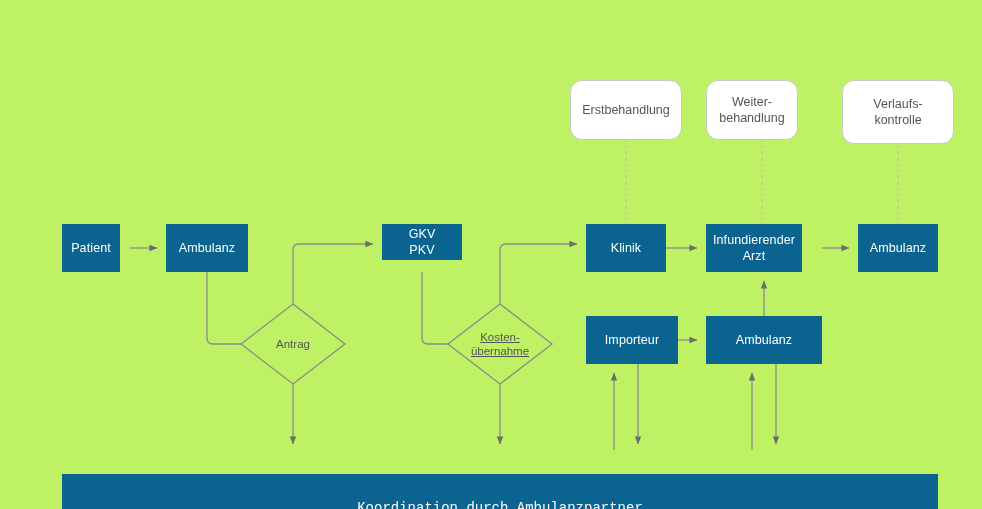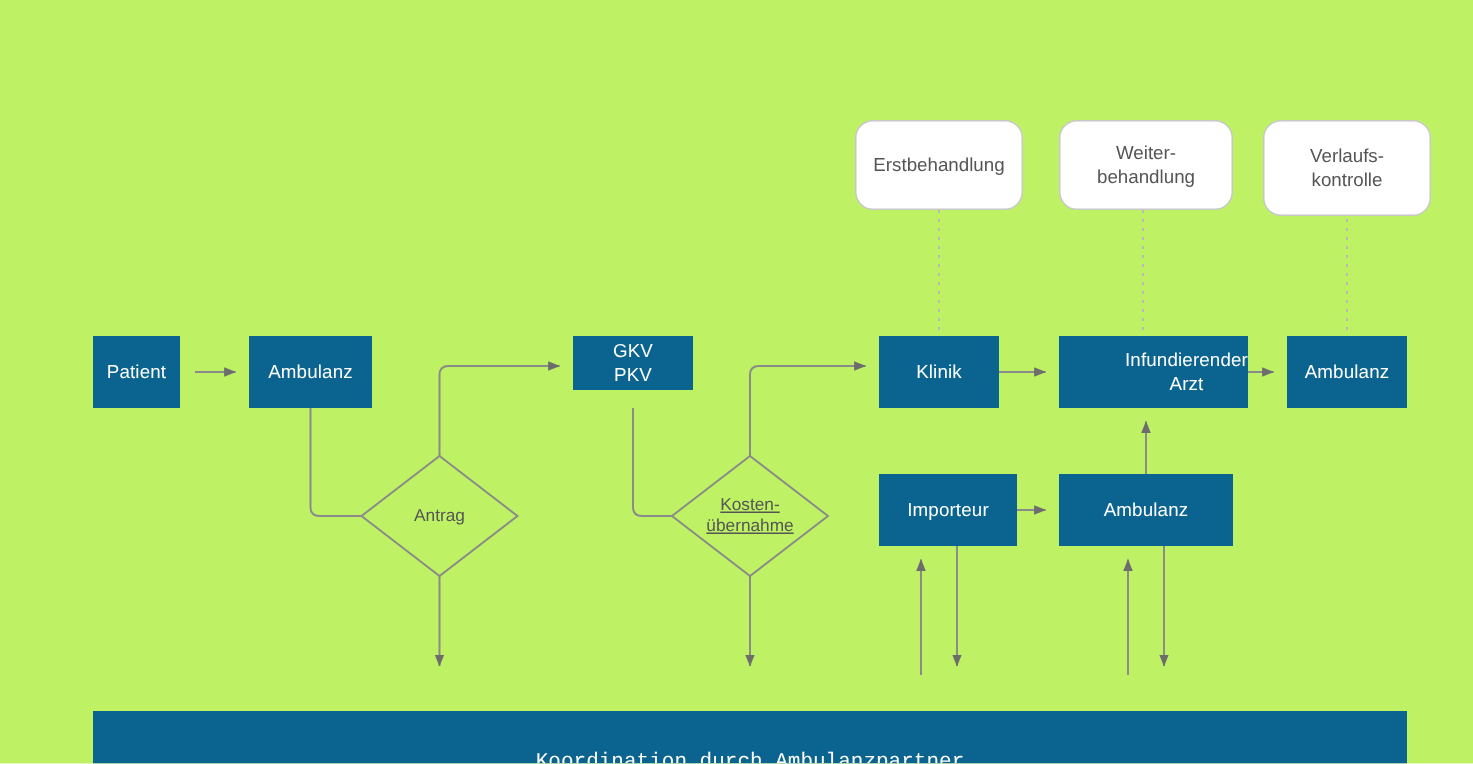--- a/index.html
+++ b/index.html
@@ -119,21 +119,21 @@
       <path d="M626,140 L626,224"></path>
       <path d="M762,140 L762,224"></path>
       <path d="M898,140 L898,224"></path>
     </g>
   </svg>
 
   <div class="node pill" style="left:570px;top:80px;width:112px;height:60px;">
     <span>Erstbehandlung</span>
   </div>
 
-  <div class="node pill" style="left:706px;top:80px;width:116px;height:60px;">
+  <div class="node pill" style="left:706px;top:80px;width:92px;height:60px;">
     <span>
       <span class="nl">Weiter-</span>
       <span class="nl">behandlung</span>
     </span>
   </div>
 
   <div class="node pill" style="left:842px;top:80px;width:112px;height:64px;">
     <span>
       <span class="nl">Verlaufs-</span>
       <span class="nl">kontrolle</span>
@@ -152,21 +152,21 @@
     <span>
       <span class="nl">GKV</span>
       <span class="nl">PKV</span>
     </span>
   </div>
 
   <div class="node box" style="left:586px;top:224px;width:80px;height:48px;">
     <span>Klinik</span>
   </div>
 
-  <div class="node box" style="left:706px;top:224px;width:126px;height:48px;justify-content:flex-end;">
+  <div class="node box" style="left:706px;top:224px;width:96px;height:48px;">
     <span>
       <span class="nl">Infundierender</span>
       <span class="nl">Arzt</span>
     </span>
   </div>
 
   <div class="node box" style="left:858px;top:224px;width:80px;height:48px;">
     <span>Ambulanz</span>
   </div>
 

